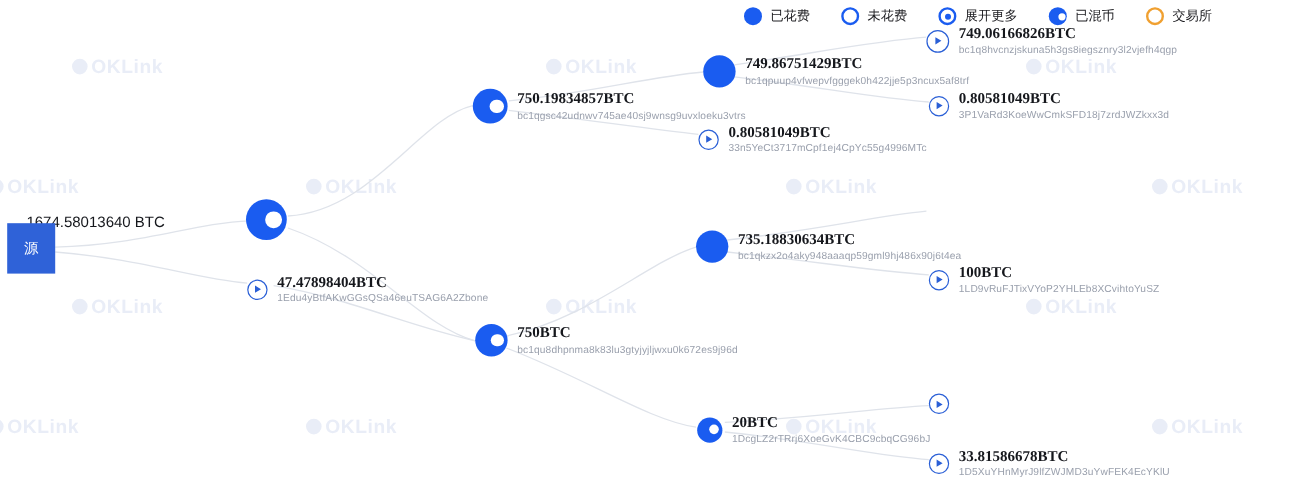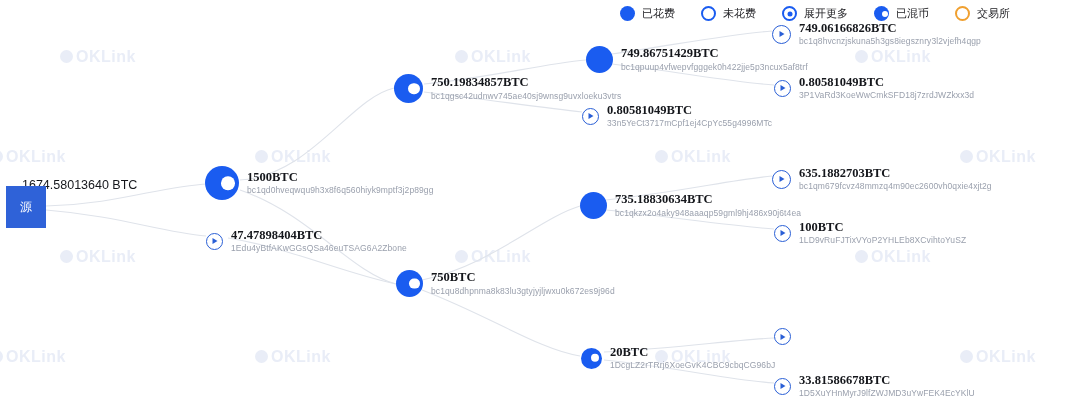--- a/index.html
+++ b/index.html
@@ -264,24 +264,20 @@
     </g>
   </svg>
 
   <div class="source-amount" style="left:22px; top:178px;">1674.58013640 BTC</div>
   <div class="source-node" style="left:6px; top:186px;">
     <span>源</span>
   </div>
 
   <div class="node" style="left:205px; top:166px;">
     <span class="node-mark n-mixed" style="width:34px;height:34px;"></span>
-    <span class="node-text">
-      <span class="node-amt">1500BTC</span>
-      <span class="node-addr">bc1qd0hveqwqu9h3x8f6q560hiyk9mptf3j2p89gg</span>
-    </span>
   </div>
 
   <div class="node" style="left:206px; top:228px;">
     <span class="node-mark n-expand" style="width:17px;height:17px;"></span>
     <span class="node-text">
       <span class="node-amt">47.47898404BTC</span>
       <span class="node-addr">1Edu4yBtfAKwGGsQSa46euTSAG6A2Zbone</span>
     </span>
   </div>
 
@@ -342,27 +338,20 @@
   </div>
 
   <div class="node" style="left:774px; top:75px;">
     <span class="node-mark n-expand" style="width:17px;height:17px;"></span>
     <span class="node-text">
       <span class="node-amt">0.80581049BTC</span>
       <span class="node-addr">3P1VaRd3KoeWwCmkSFD18j7zrdJWZkxx3d</span>
     </span>
   </div>
 
-  <div class="node" style="left:772px; top:166px;">
-    <span class="node-mark n-expand" style="width:19px;height:19px;"></span>
-    <span class="node-text">
-      <span class="node-amt">635.1882703BTC</span>
-      <span class="node-addr">bc1qm679fcvz48mmzq4m90ec2600vh0qxie4xjt2g</span>
-    </span>
-  </div>
 
   <div class="node" style="left:774px; top:220px;">
     <span class="node-mark n-expand" style="width:17px;height:17px;"></span>
     <span class="node-text">
       <span class="node-amt">100BTC</span>
       <span class="node-addr">1LD9vRuFJTixVYoP2YHLEb8XCvihtoYuSZ</span>
     </span>
   </div>
 
   <div class="node" style="left:774px; top:328px;">

